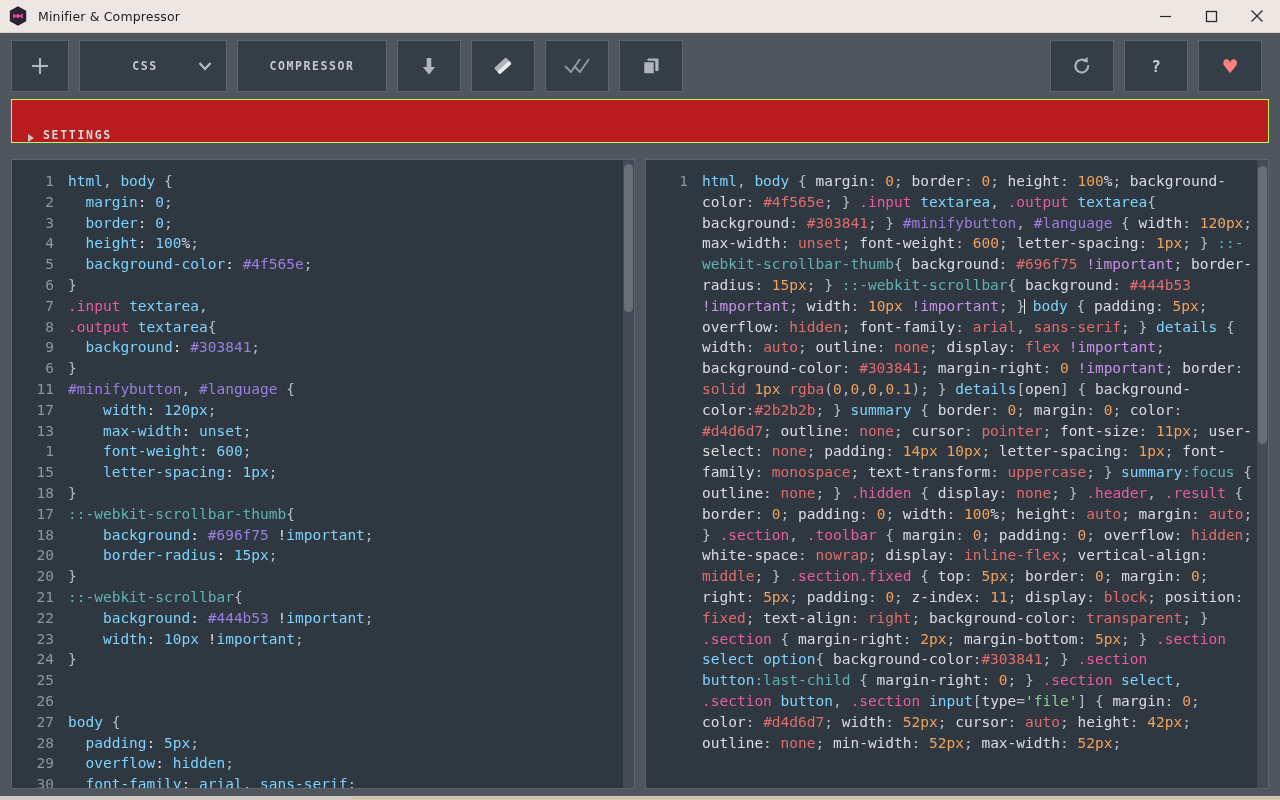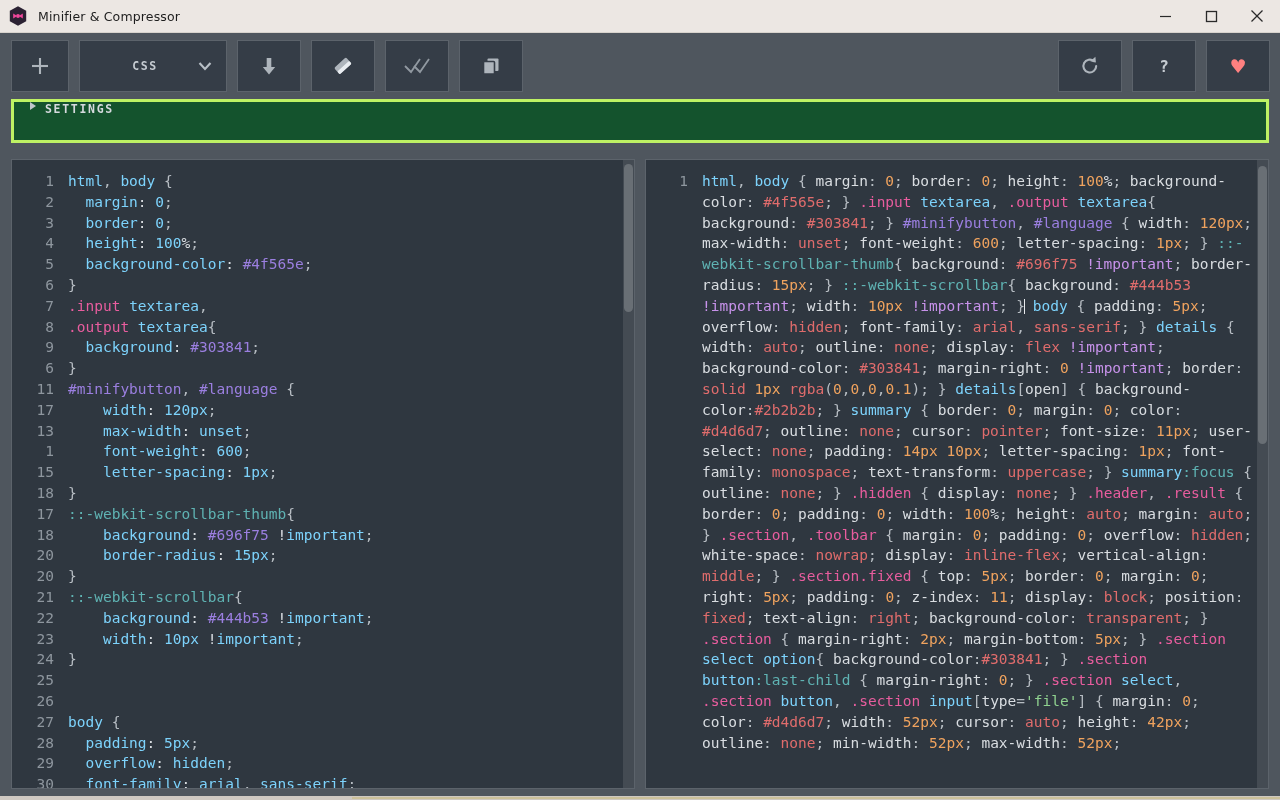--- a/index.html
+++ b/index.html
@@ -28,21 +28,21 @@
   .winctrls { margin-left: auto; display: flex; height: 33px; }
   .wbtn { width: 46px; height: 33px; display: flex; align-items: center;
           justify-content: center; }
   .wbtn svg { display: block; }
 
   
   .toolbar {
     height: 66px; min-height: 66px;
     background: #4f565e;
     display: flex; align-items: center;
-    padding: 0 10px 0 11px;
+    padding: 0 18px 0 11px;
     gap: 10px;
   }
   .tbtn {
     height: 52px; background: #353d47;
     border: 1px solid #5c636b;
     display: flex; align-items: center; justify-content: center;
     color: #9ea6ad; cursor: pointer;
     flex: 0 0 auto;
   }
   .tbtn.plus { width: 58px; }
@@ -60,23 +60,23 @@
     font-size: 11.5px; font-weight: bold; color: #c6ccd2;
     letter-spacing: 1.6px;
   }
   .spacer { flex: 1 1 auto; }
   .heart { color: #ff8080; font-size: 19px; line-height: 1; }
 
   
   .settingsbar {
     height: 44px; min-height: 44px;
     margin: 0 11px;
-    background: #14532d;
-    border: 3px solid #bef264;
-    display: flex; align-items: flex-start;
+    background: #b91c1c;
+    border: 1px solid #bef264;
+    display: flex; align-items: flex-end;
     padding-left: 16px; cursor: pointer;
   }
   .tri { width: 0; height: 0;
          border-left: 6px solid #c0c6cc;
          border-top: 4.5px solid transparent;
          border-bottom: 4.5px solid transparent;
          margin-right: 9px; }
   .set-label {
     font-family: "DejaVu Sans Mono", monospace;
     font-size: 11.5px; font-weight: bold; color: #d6dade;
@@ -212,20 +212,23 @@
       </svg>
     </div>
 
     <div class="tbtn select">
       <span class="sel-label">CSS</span>
       <svg width="14" height="10" viewBox="0 0 14 10">
         <polyline points="1.5,2 7,8 12.5,2" fill="none" stroke="#b9c0c7" stroke-width="2.1"></polyline>
       </svg>
     </div>
 
+    <div class="tbtn action">
+      <span class="act-label">COMPRESSOR</span>
+    </div>
 
     <div class="tbtn icon">
       <svg width="22" height="22" viewBox="0 0 22 22">
         <rect x="8.7" y="3" width="4.6" height="10" fill="#aeb5bc"></rect>
         <polygon points="4.8,12 17.2,12 11,19.6" fill="#aeb5bc"></polygon>
       </svg>
     </div>
 
     <div class="tbtn icon">
       <svg width="24" height="22" viewBox="0 0 24 22">

